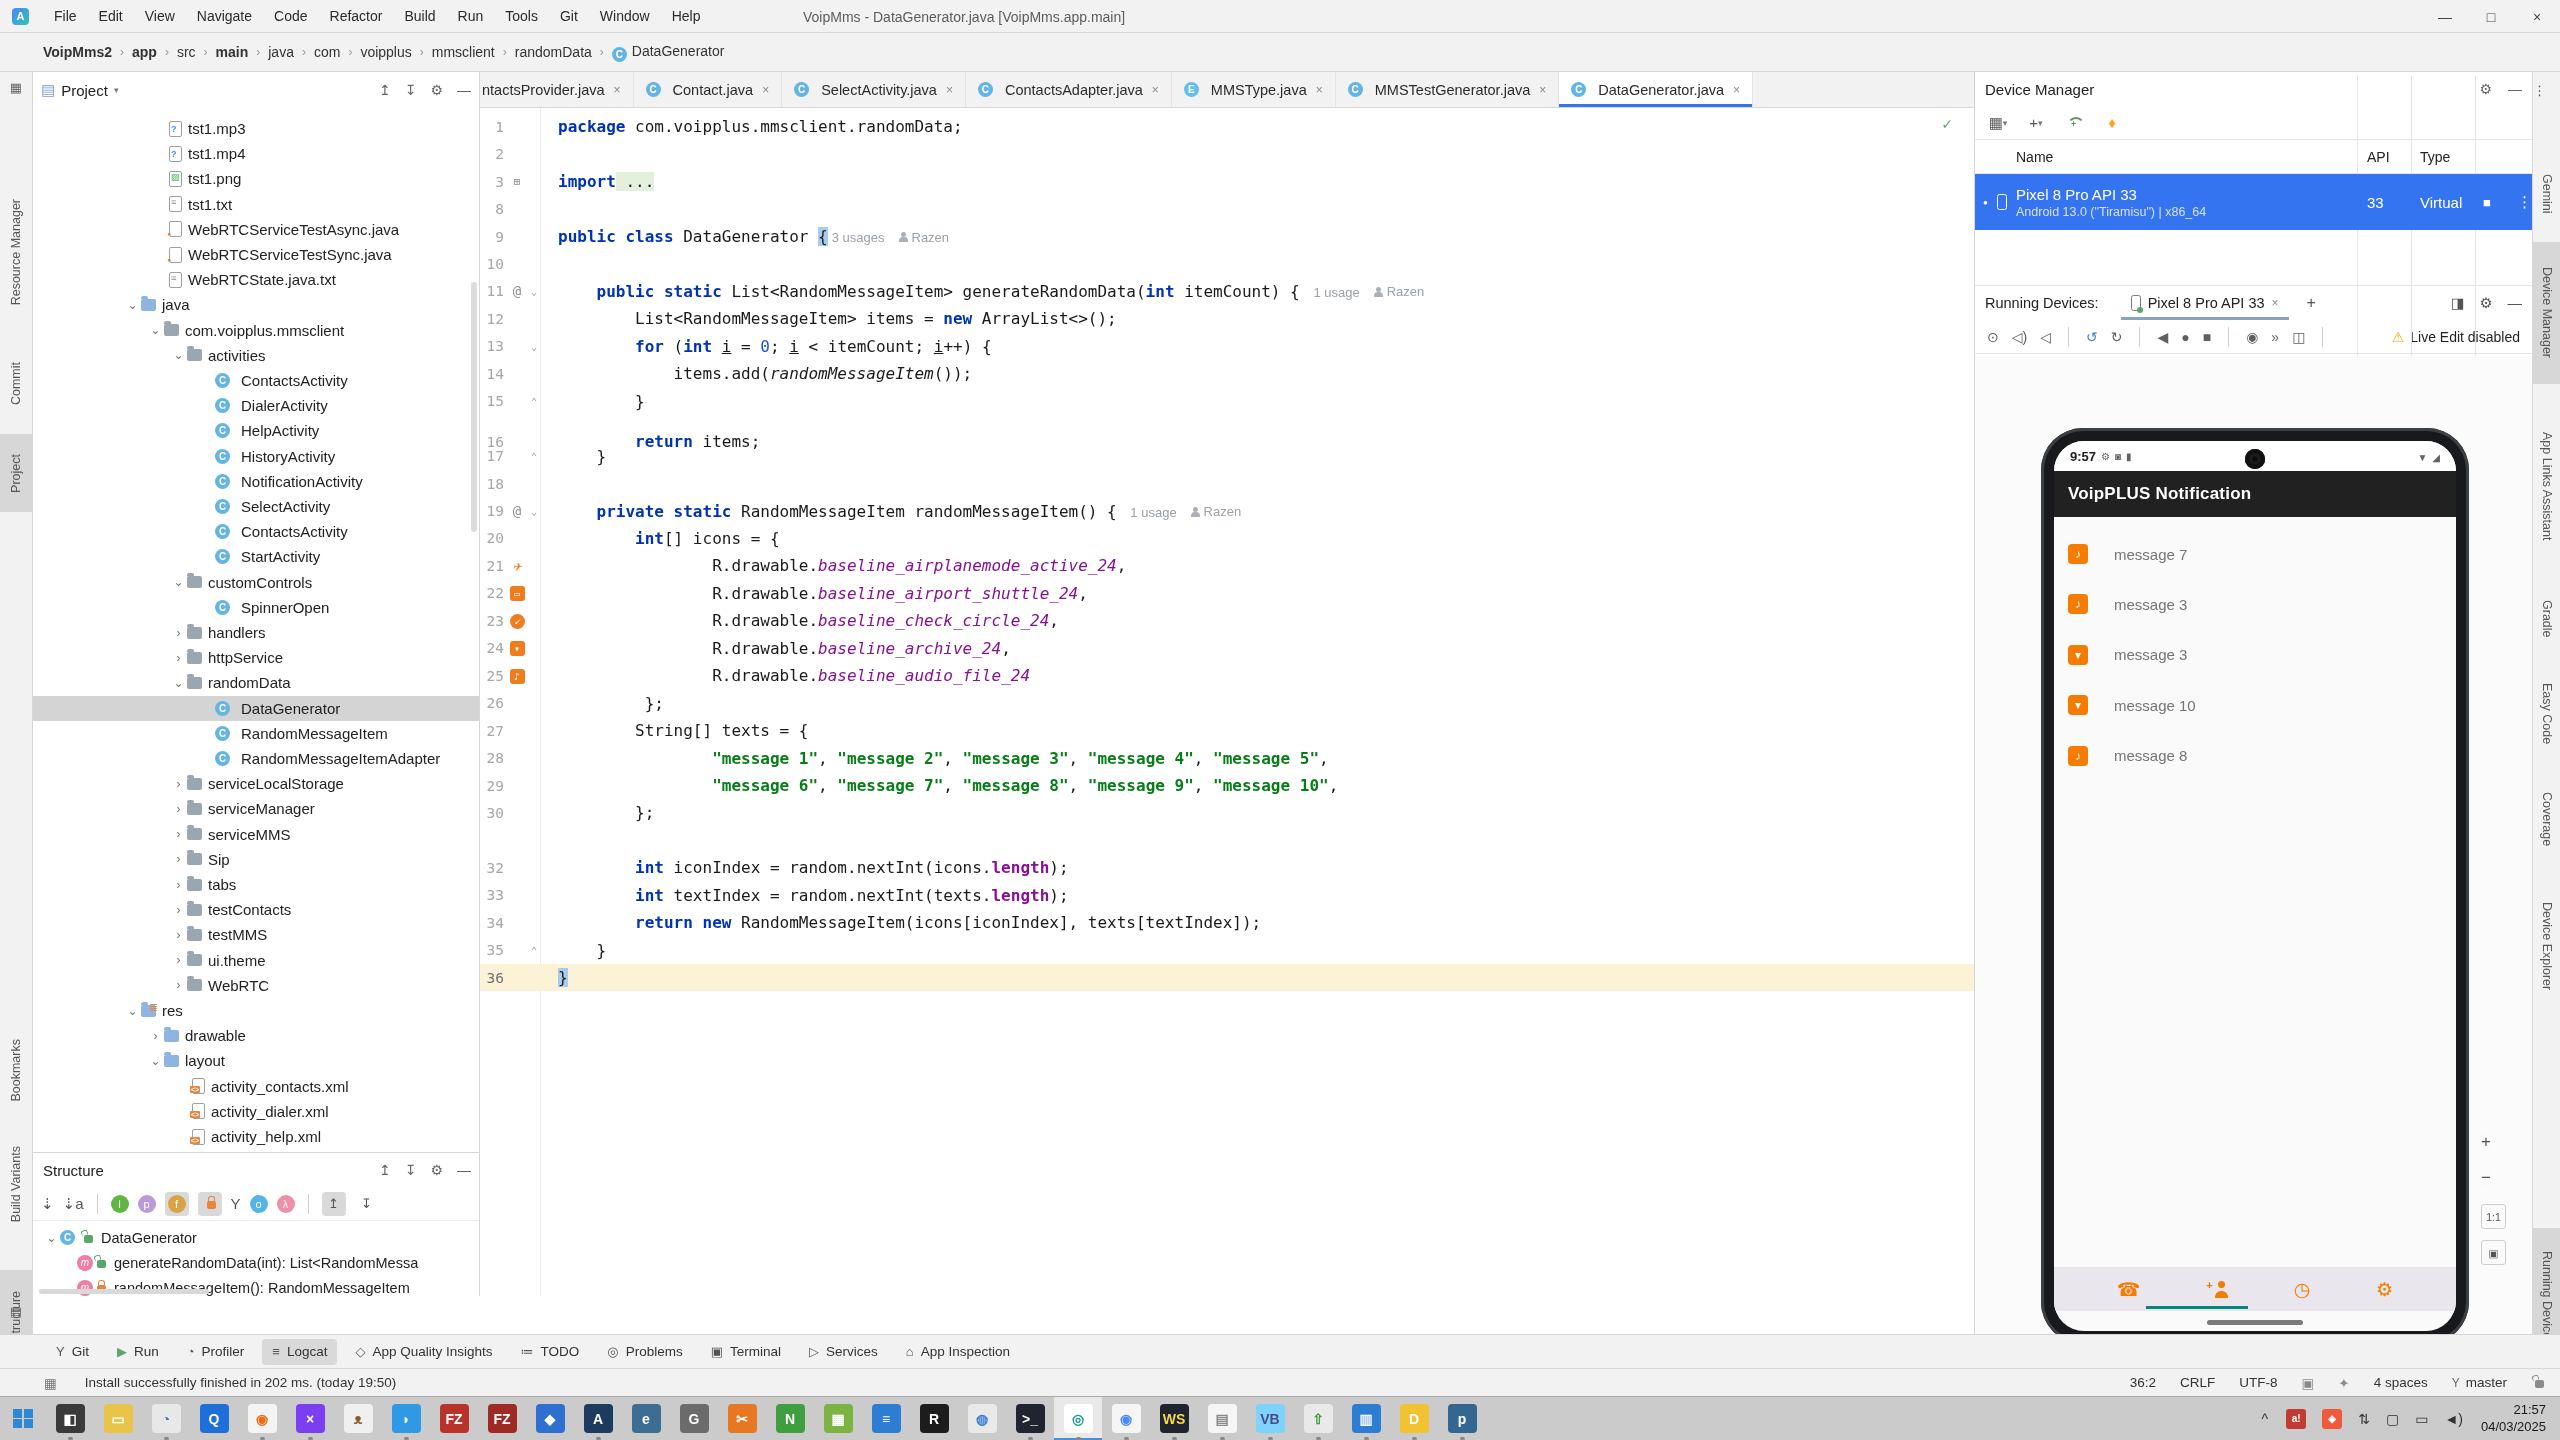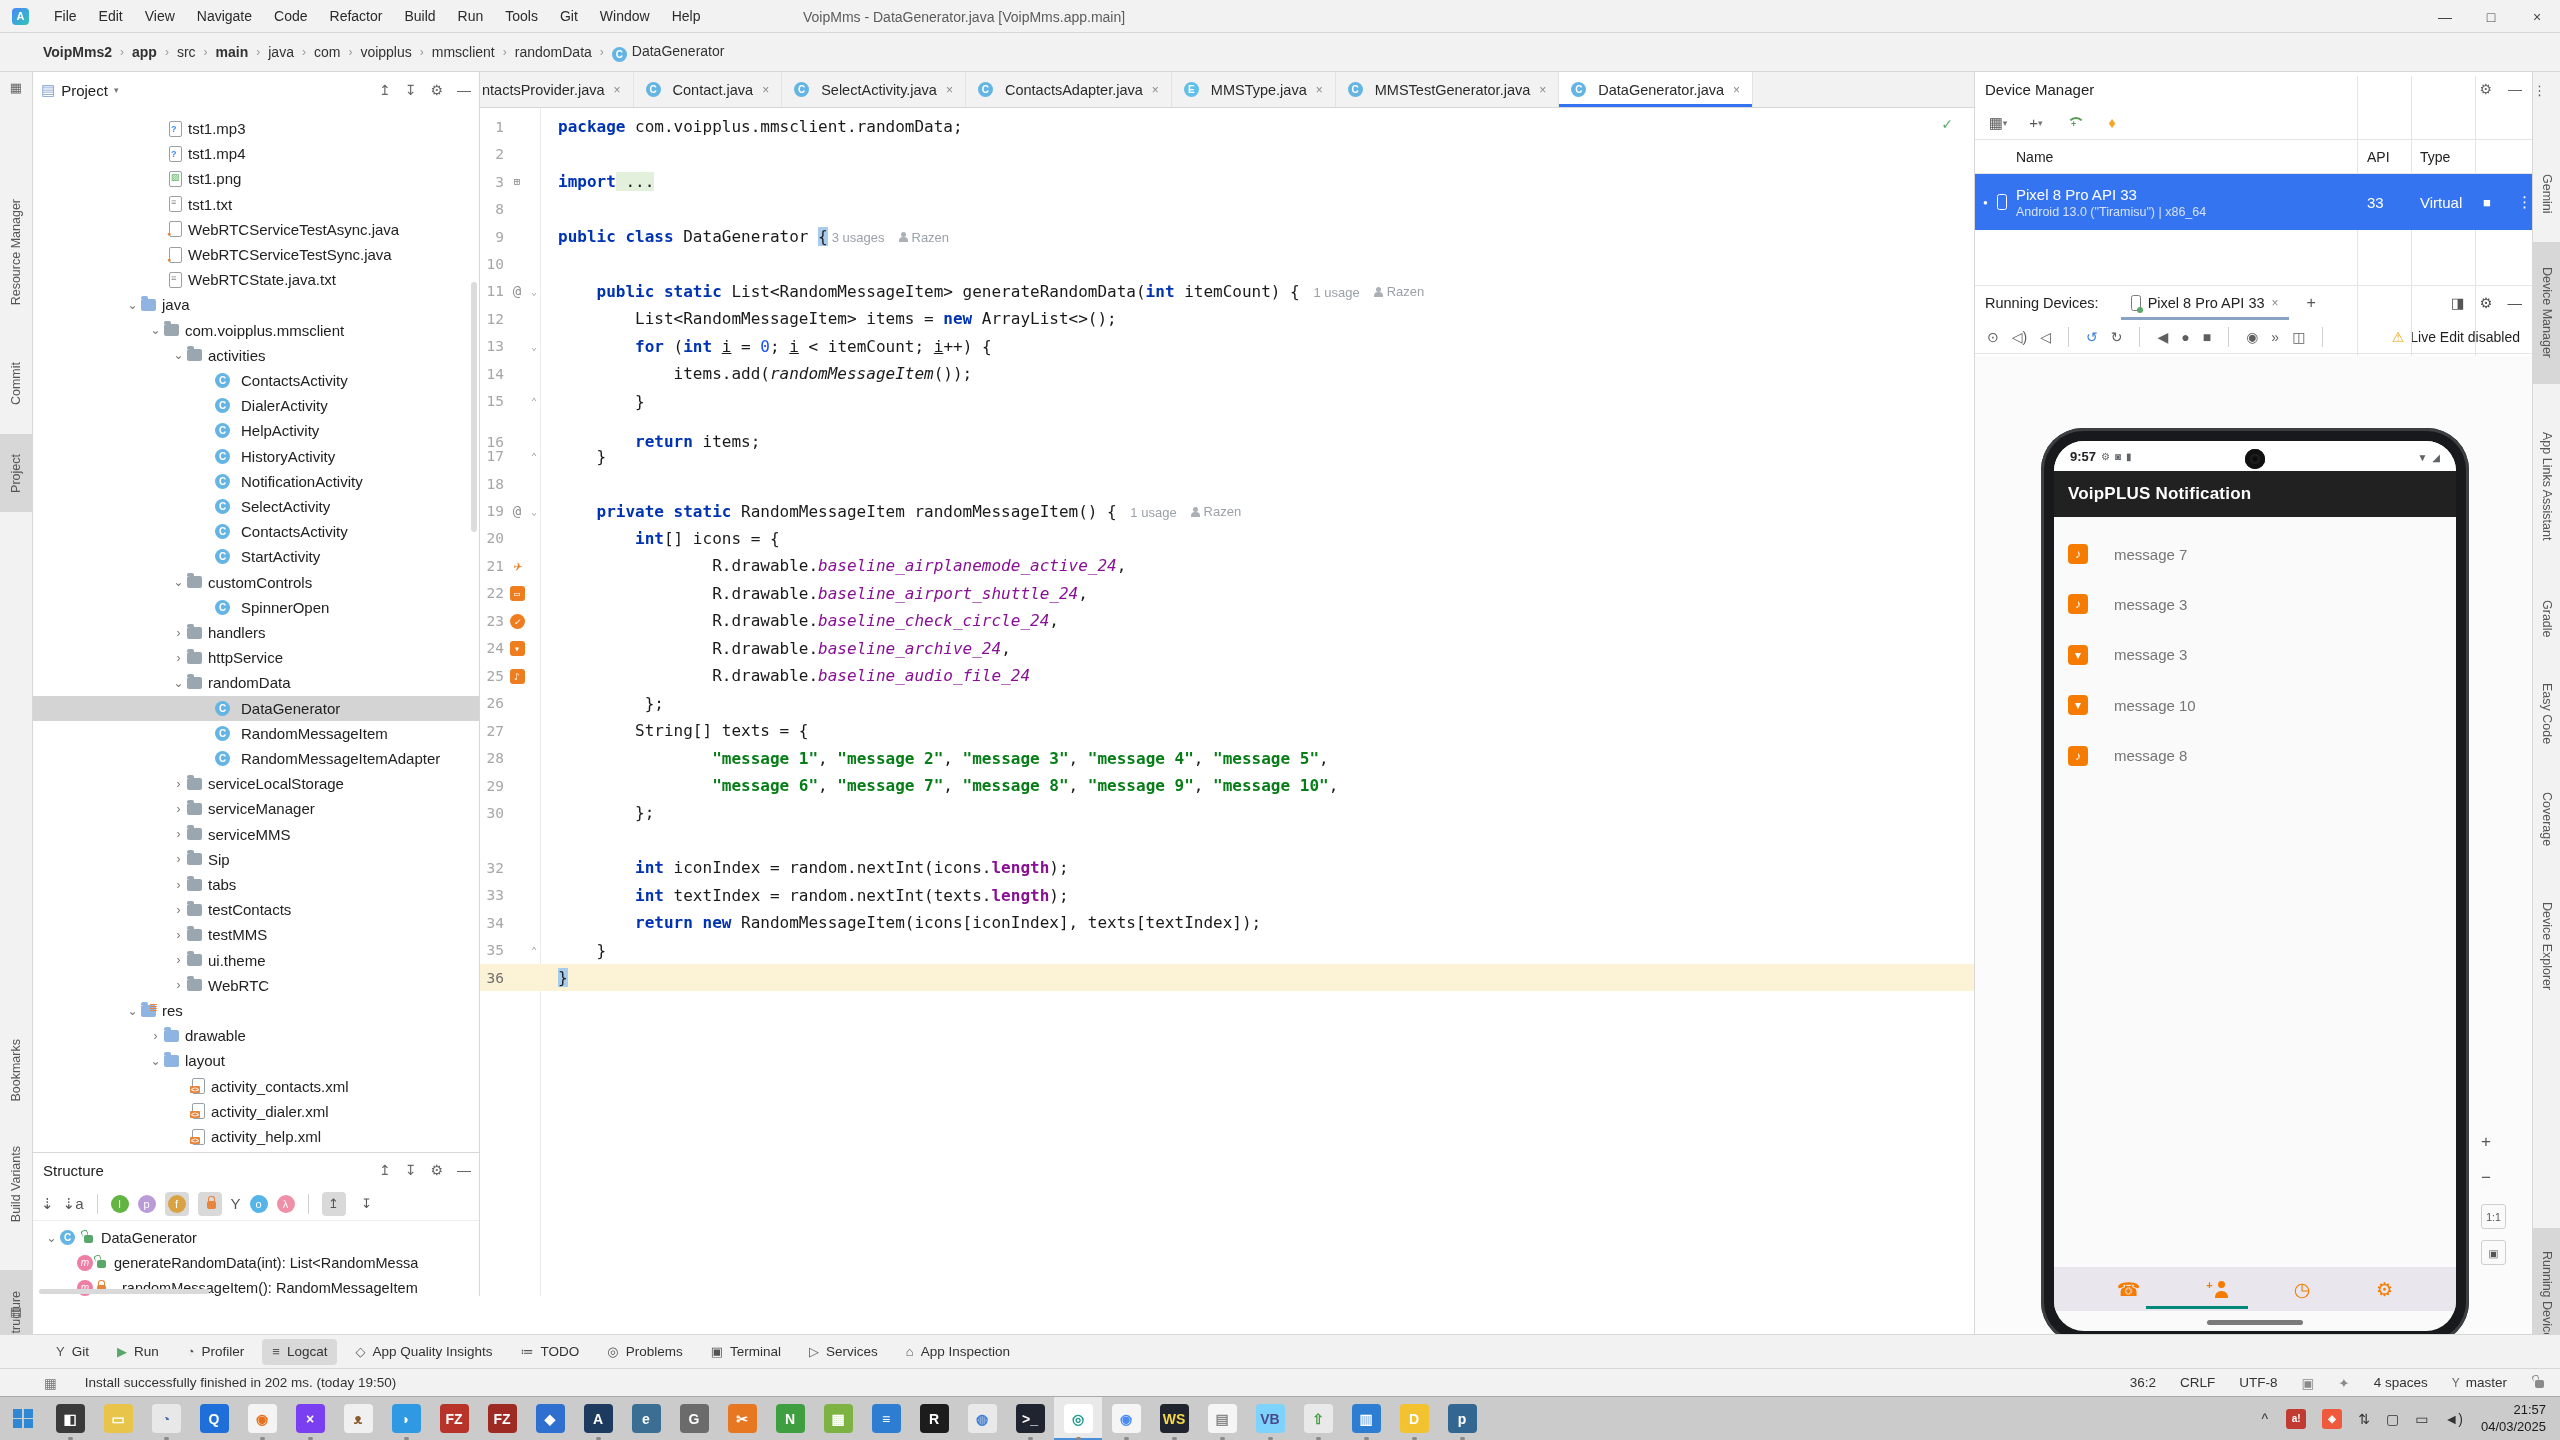--- a/index.html
+++ b/index.html
@@ -752,21 +752,21 @@
         <span class="tlab" style="margin-left: 8px;">DataGenerator</span>
       </div>
       <div class="strow" style="top: 29px; padding-left: 44px;">
         <span class="mico">m</span>
         <span class="lock open" style="background: rgb(89, 168, 105); color: rgb(89, 168, 105); border-color: rgb(89, 168, 105);"></span>
         <span class="tlab" style="margin-left: 8px;">generateRandomData(int): List&lt;RandomMessa</span>
       </div>
       <div class="strow" style="top: 54px; padding-left: 44px;">
         <span class="mico">m</span>
         <span class="lock" style="background: rgb(232, 133, 60); color: rgb(232, 133, 60); border-color: rgb(232, 133, 60);"></span>
-        <span class="tlab" style="margin-left: 16px;">randomMessageItem(): RandomMessageItem</span>
+        <span class="tlab" style="margin-left: 8px;">randomMessageItem(): RandomMessageItem</span>
       </div>
     </div>
   <div id="st-hscroll"></div>
 </div>
 
 <div id="logcatrow">
   <span style="margin:0 14px 0 22px;color:#222">Logcat:</span>
   <span id="lc-tabs" style="display:flex;height:38px">
       <span class="lc-tab">
         <span>Logcat</span>

